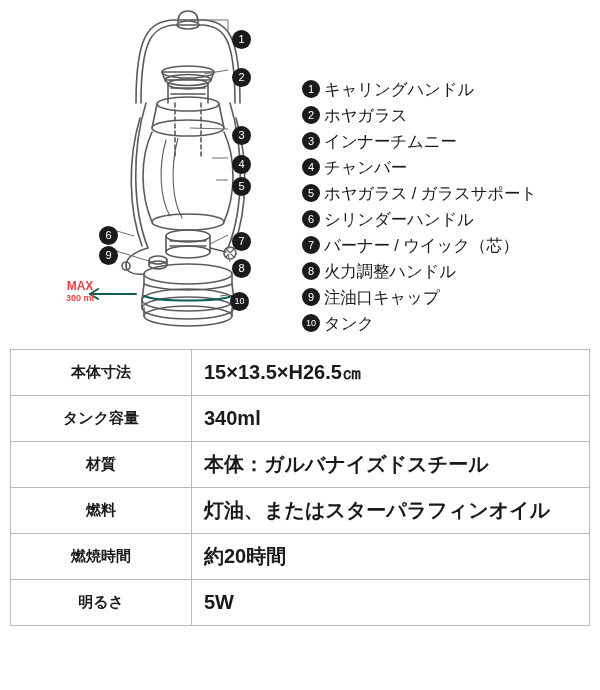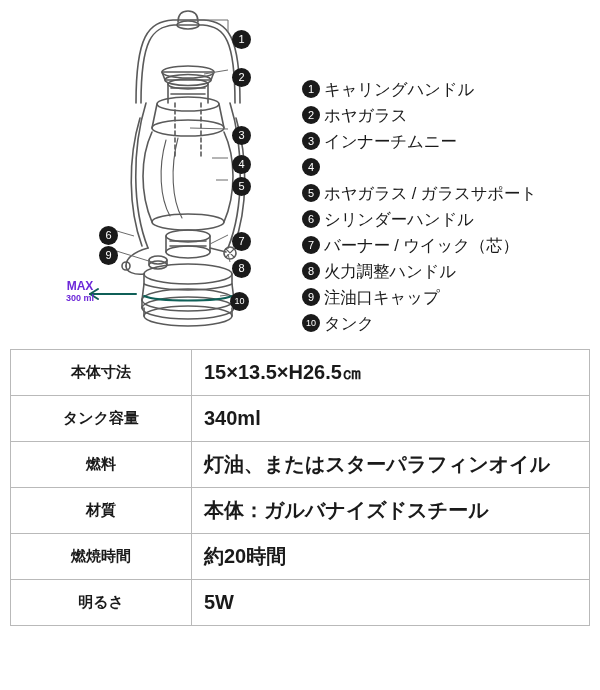--- a/index.html
+++ b/index.html
@@ -50,21 +50,21 @@
     text-align: center;
     font-family: "Liberation Sans", sans-serif;
   }
 
   
   .max-label {
     position: absolute;
     left: 66px;
     top: 272px;
     text-align: center;
-    color: #6d28d9;
+    color: #ef4444;
     font-family: "Liberation Sans", sans-serif;
   }
   .max-label .max-main {
     font-size: 12px;
     font-weight: bold;
     letter-spacing: 0px;
     line-height: 13px;
   }
   .max-label .max-sub {
     font-size: 9px;
@@ -253,20 +253,21 @@
       <div class="legend-row">
         <span class="legend-num">2</span>
         <span class="legend-label">ホヤガラス</span>
       </div>
       <div class="legend-row">
         <span class="legend-num">3</span>
         <span class="legend-label">インナーチムニー</span>
       </div>
       <div class="legend-row">
         <span class="legend-num">4</span>
+        <span class="legend-label">チャンバー</span>
       </div>
       <div class="legend-row">
         <span class="legend-num">5</span>
         <span class="legend-label">ホヤガラス / ガラスサポート</span>
       </div>
       <div class="legend-row">
         <span class="legend-num">6</span>
         <span class="legend-label">シリンダーハンドル</span>
       </div>
       <div class="legend-row">
@@ -292,28 +293,28 @@
     <tbody>
       <tr>
         <td class="k">本体寸法</td>
         <td class="v">15×13.5×H26.5㎝</td>
       </tr>
       <tr>
         <td class="k">タンク容量</td>
         <td class="v">340ml</td>
       </tr>
       <tr>
+        <td class="k">材質</td>
+        <td class="v">本体：ガルバナイズドスチール</td>
+      </tr>
+      <tr>
         <td class="k">燃料</td>
         <td class="v">灯油、またはスターパラフィンオイル</td>
       </tr>
       <tr>
-        <td class="k">材質</td>
-        <td class="v">本体：ガルバナイズドスチール</td>
-      </tr>
-      <tr>
         <td class="k">燃焼時間</td>
         <td class="v">約20時間</td>
       </tr>
       <tr>
         <td class="k">明るさ</td>
         <td class="v">5W</td>
       </tr>
     </tbody>
   </table>
 

